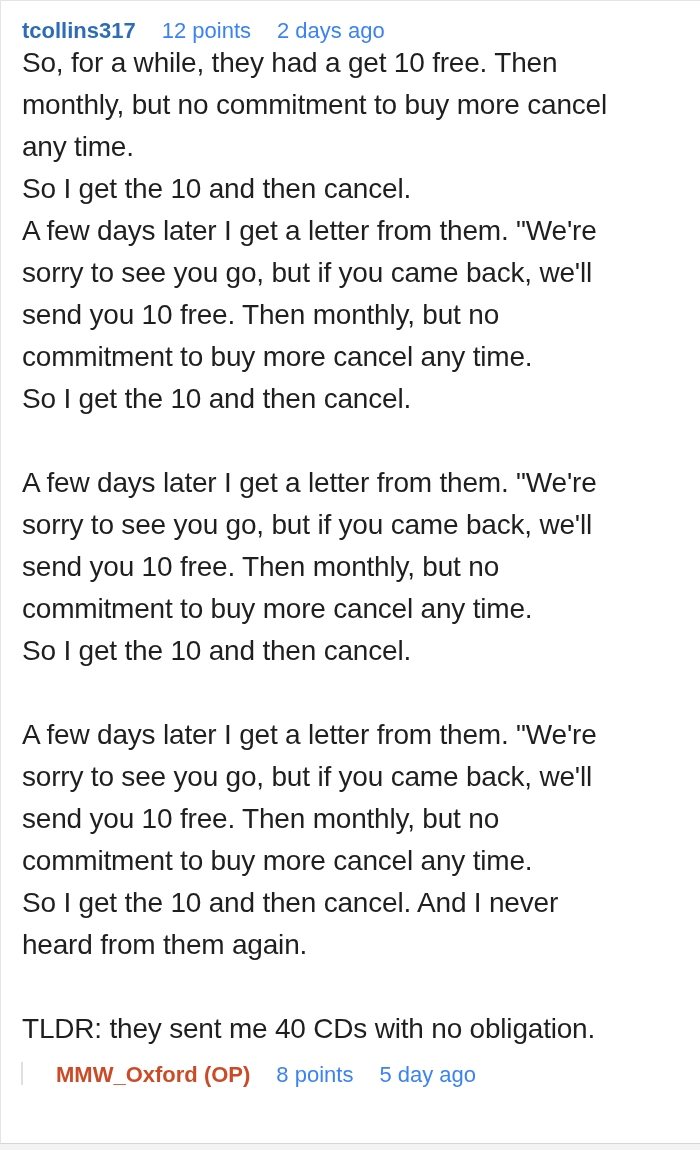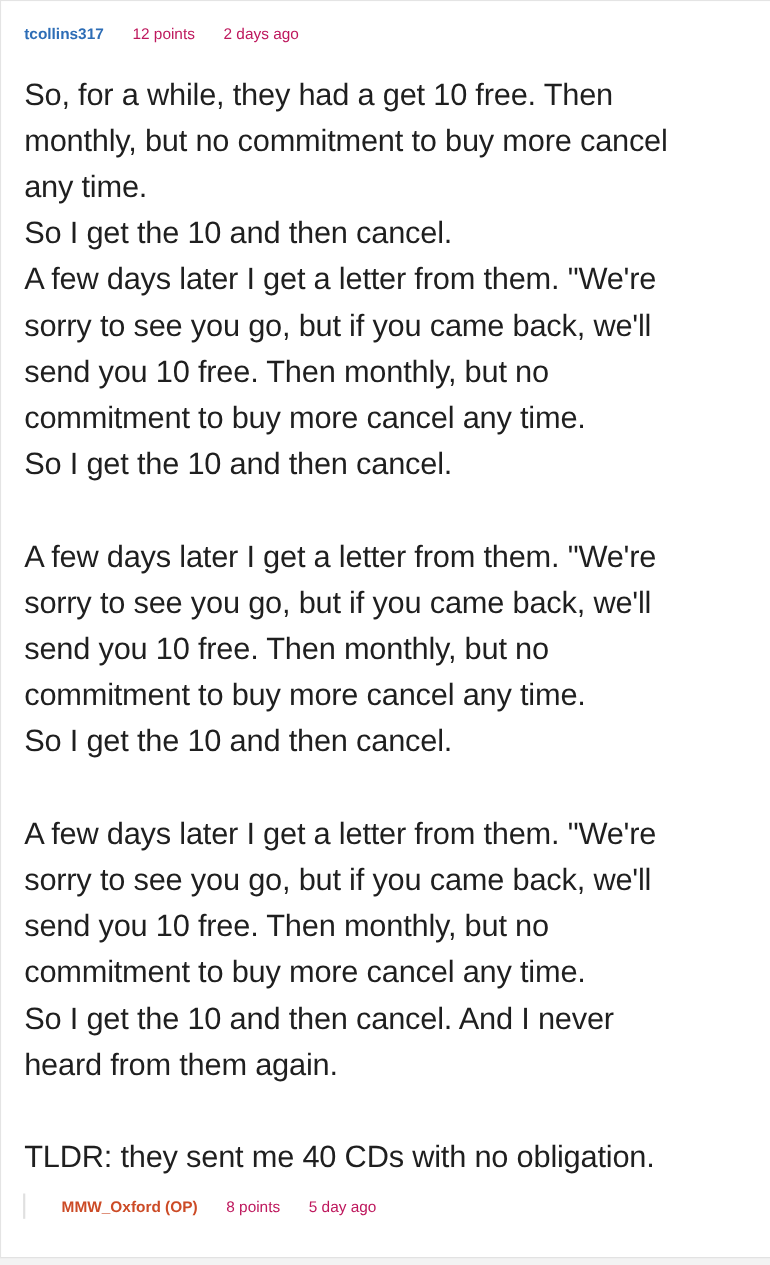--- a/index.html
+++ b/index.html
@@ -19,34 +19,34 @@
     border-bottom: 1px solid #d6d6d6;
     overflow: hidden;
   }
   .comment {
     padding: 19px 24px 0 21px;
   }
   .header {
     display: flex;
     align-items: baseline;
     gap: 26px;
-    font-size: 14px;
+    font-size: 22px;
     line-height: 21px;
   }
   .author {
     font-weight: bold;
     cursor: pointer;
   }
   .author-blue  { color: #2d6db6; }
   .author-orange{ color: #cc4b26; }
   .meta {
-    color: #be185d;
+    color: #3b82f6;
   }
   .body {
-    margin-top: 24px;
+    margin-top: 1px;
     font-size: 28px;
     line-height: 42px;
     color: #1f1f1f;
     white-space: pre-line;
     letter-spacing: -0.2px;
   }
   .reply {
     margin-left: -1px;
     margin-top: 12px;
     border-left: 2px solid #e0e0e0;

